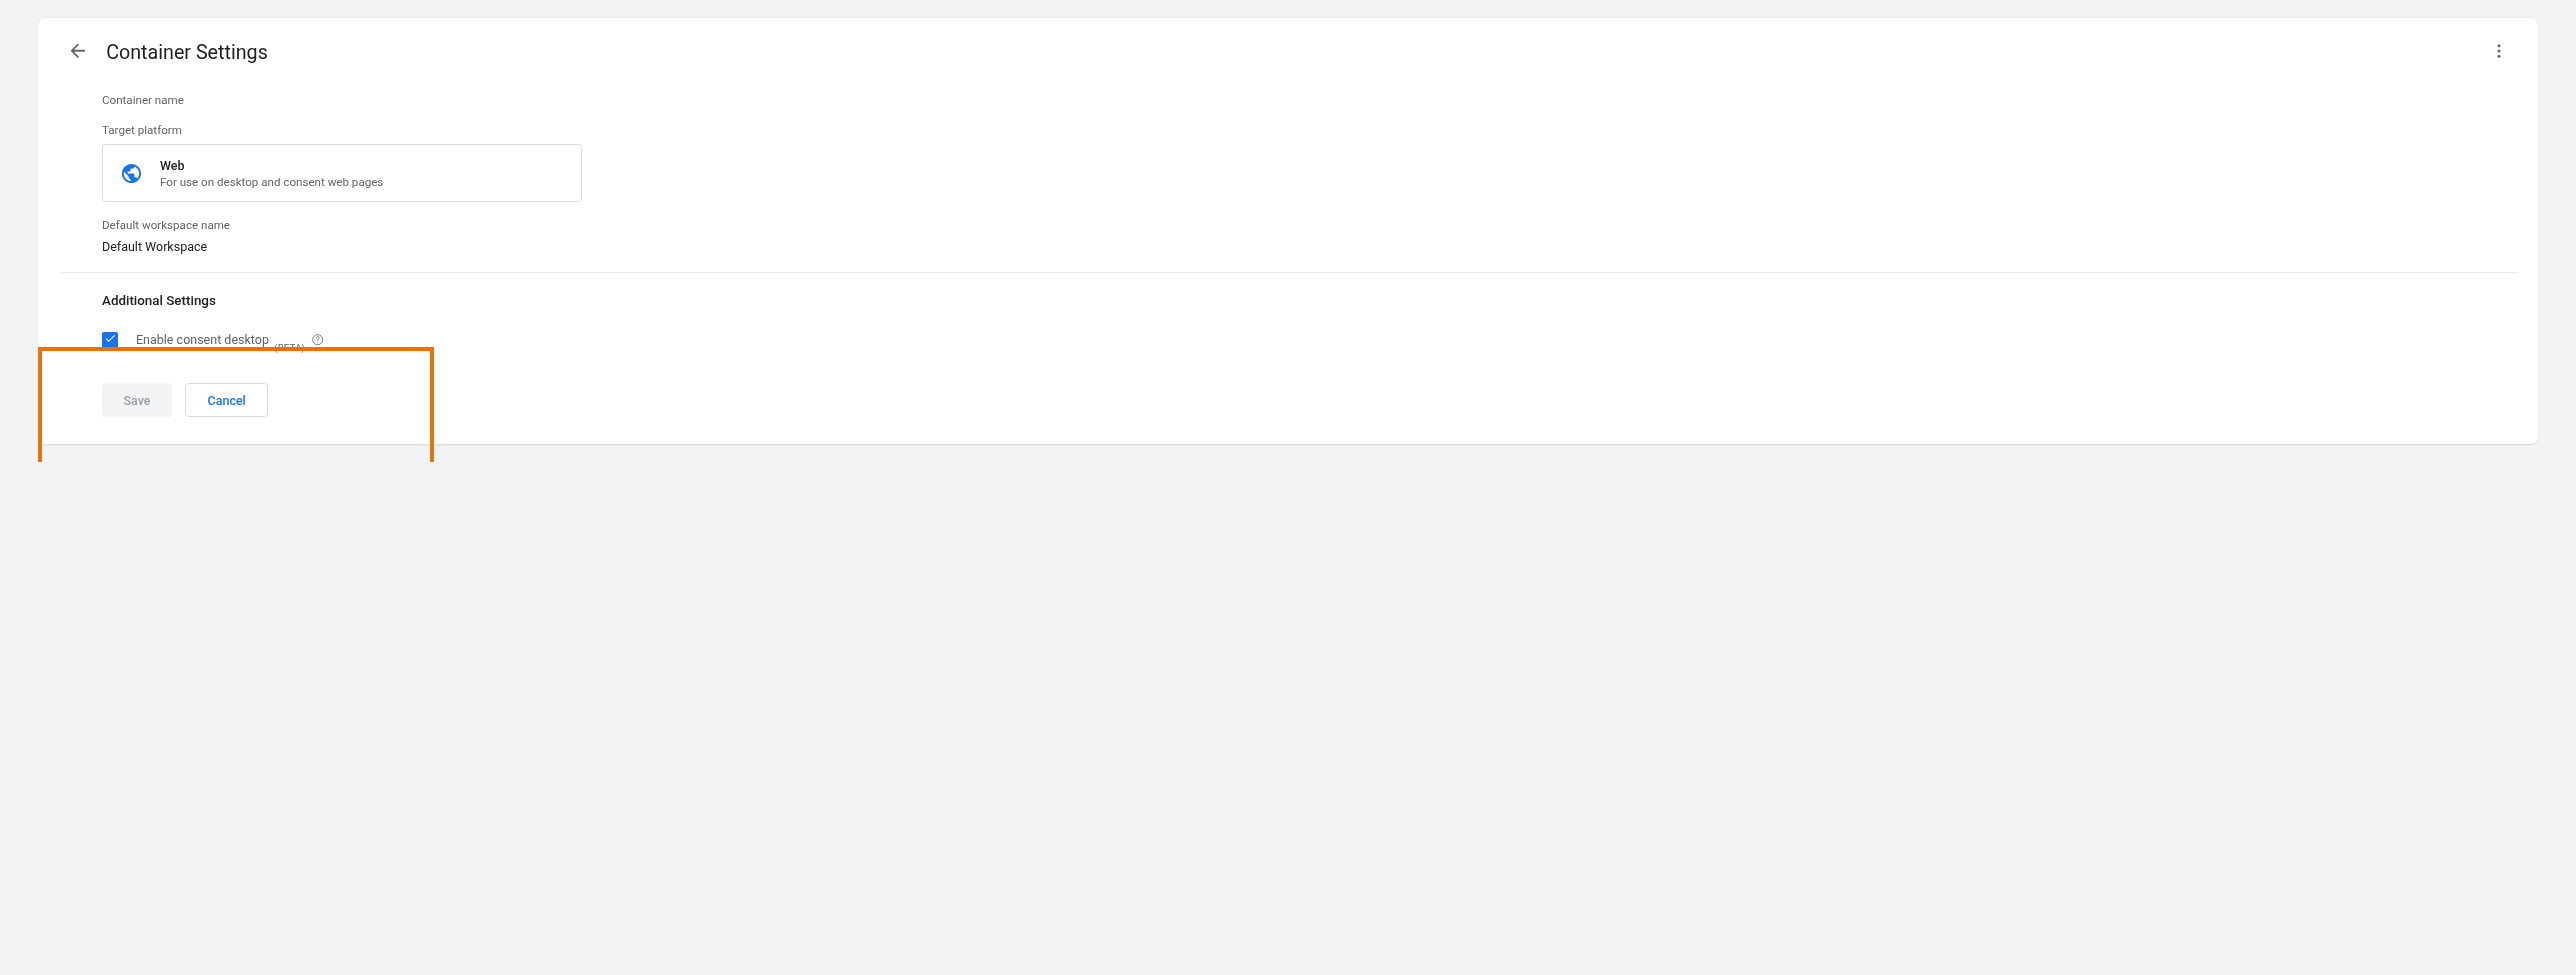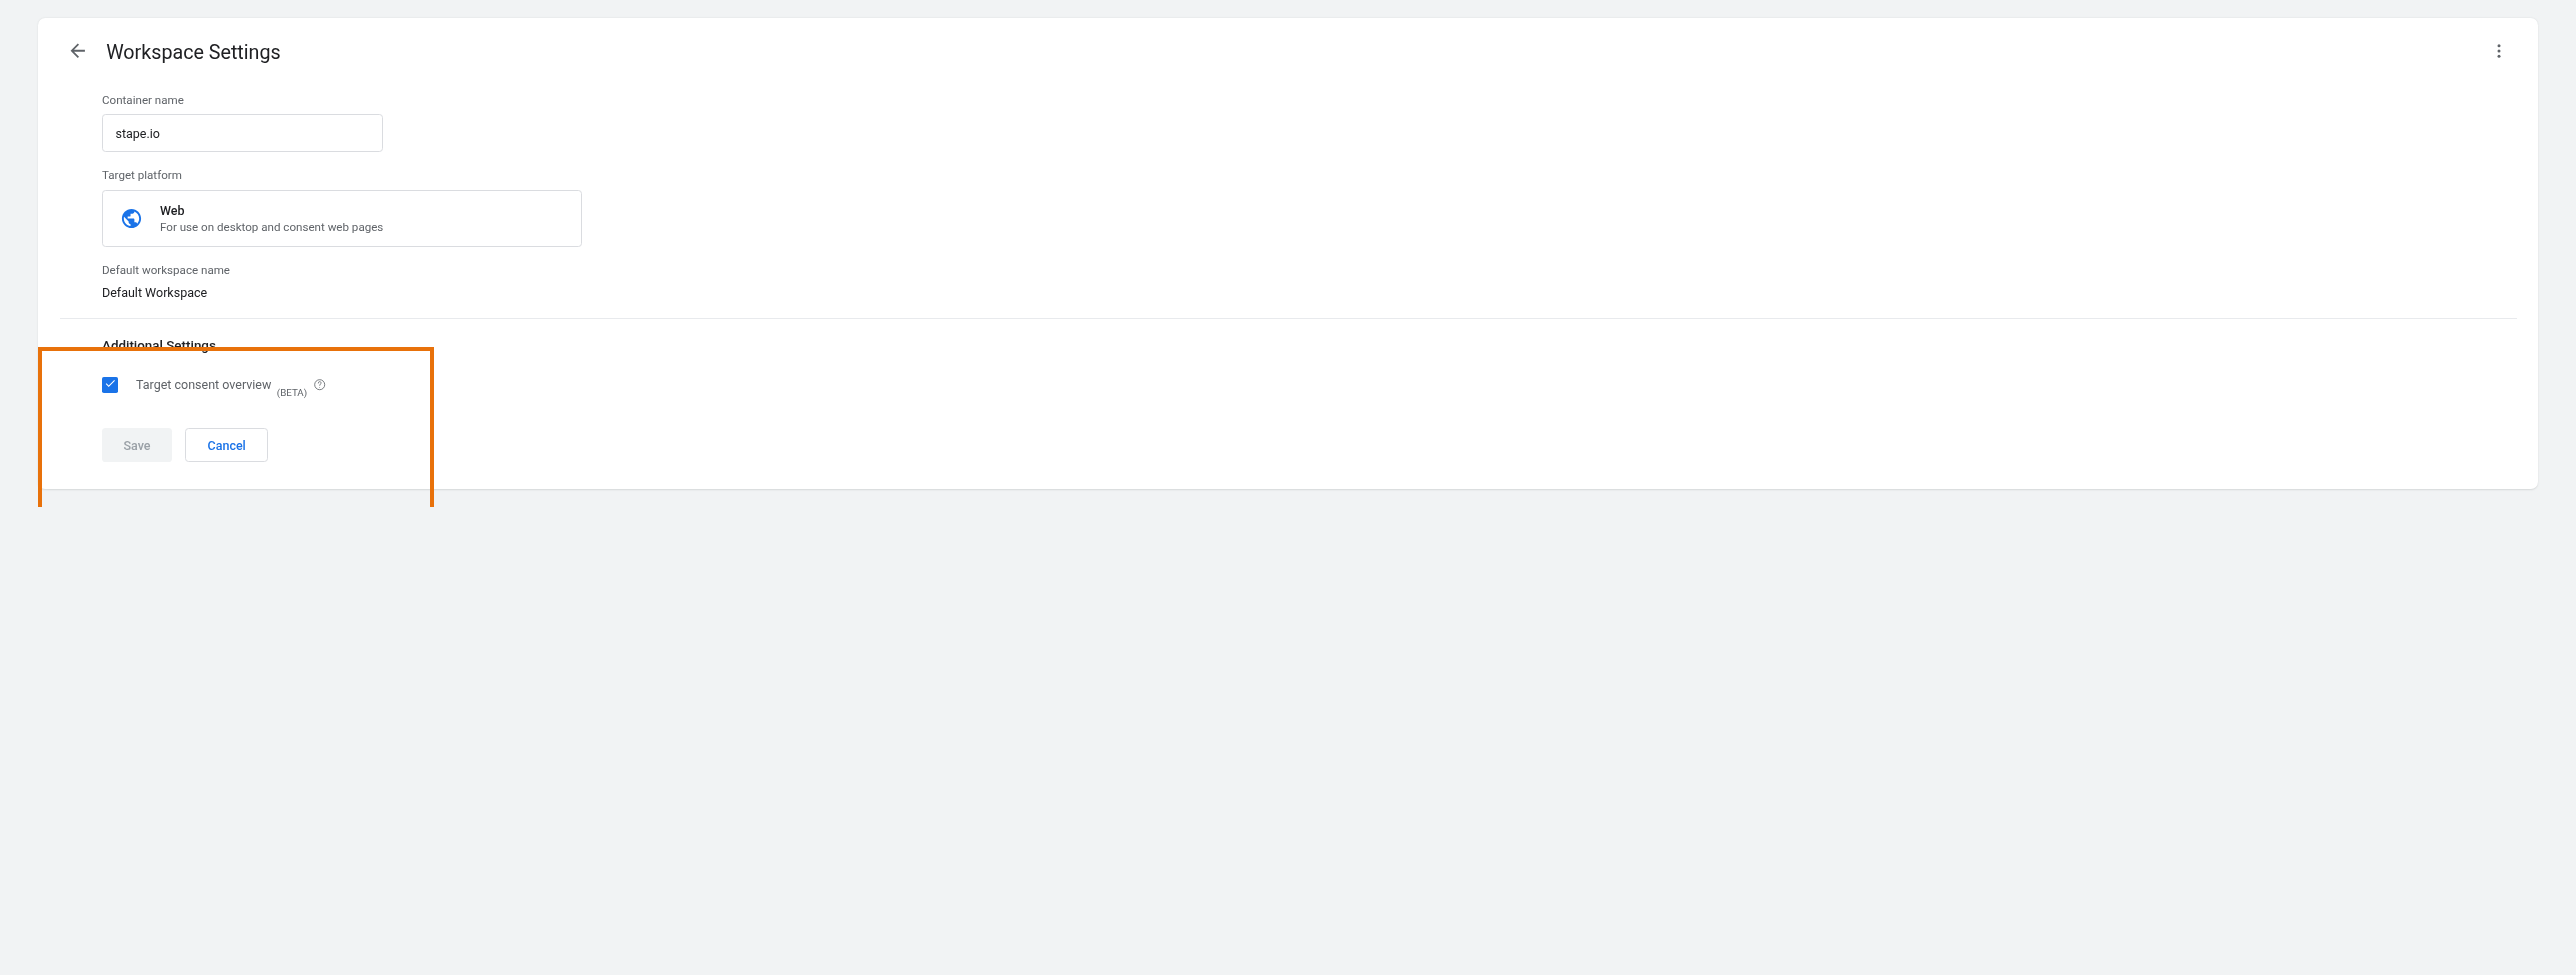--- a/index.html
+++ b/index.html
@@ -172,36 +172,35 @@
 <div class="card">
 
   <div class="header">
     <button class="back-btn">
       <span>
         <svg viewBox="0 0 24 24">
             <path d="M20 11H7.83l5.59-5.59L12 4l-8 8 8 8 1.41-1.41L7.83 13H20v-2z"></path>
           </svg>
       </span>
     </button>
-    <h1 class="title">Workspace Settings</h1>
+    <h1 class="title">Container Settings</h1>
     <button class="more-btn">
       <span>
         <svg viewBox="0 0 24 24">
             <circle cx="12" cy="5" r="2"></circle>
             <circle cx="12" cy="12" r="2"></circle>
             <circle cx="12" cy="19" r="2"></circle>
           </svg>
       </span>
     </button>
   </div>
 
   <div class="content">
 
     <div class="field-label">Container name</div>
-    <input class="text-input" type="text" value="stape.io" style="">
 
     <div class="field-label">Target platform</div>
     <div class="platform-card">
       <span class="globe-icon">
         <svg viewBox="0 0 24 24">
             <path d="M12 2C6.48 2 2 6.48 2 12s4.48 10 10 10 10-4.48 10-10S17.52 2 12 2zm-1 17.93c-3.95-.49-7-3.85-7-7.93 0-.62.08-1.21.21-1.79L9 15v1c0 1.1.9 2 2 2v1.93zm6.9-2.54c-.26-.81-1-1.39-1.9-1.39h-1v-3c0-.55-.45-1-1-1H8v-2h2c.55 0 1-.45 1-1V7h2c1.1 0 2-.9 2-2v-.41c2.93 1.19 5 4.06 5 7.41 0 2.08-.8 3.97-2.1 5.39z"></path>
           </svg>
       </span>
       <div>
         <div class="platform-title">Web</div>
@@ -221,21 +220,21 @@
 
     <div class="checkbox-row">
       <div class="checkbox">
         <span>
           <svg viewBox="0 0 24 24">
               <path d="M9 16.17L4.83 12l-1.42 1.41L9 19 21 7l-1.41-1.41z"></path>
             </svg>
         </span>
       </div>
       <div class="checkbox-label">
-        <span>Target consent overview</span>
+        <span>Enable consent desktop</span>
         <span class="beta-tag">(BETA)</span>
         <span class="help-icon">
           <svg viewBox="0 0 24 24">
               <circle cx="12" cy="12" r="9"></circle>
               <path d="M9.5 9a2.5 2.5 0 1 1 3.5 2.3c-.8.4-1 1-1 1.7" stroke-linecap="round"></path>
               <circle cx="12" cy="17" r="0.8" fill="#5f6368" stroke="none"></circle>
             </svg>
         </span>
       </div>
     </div>

